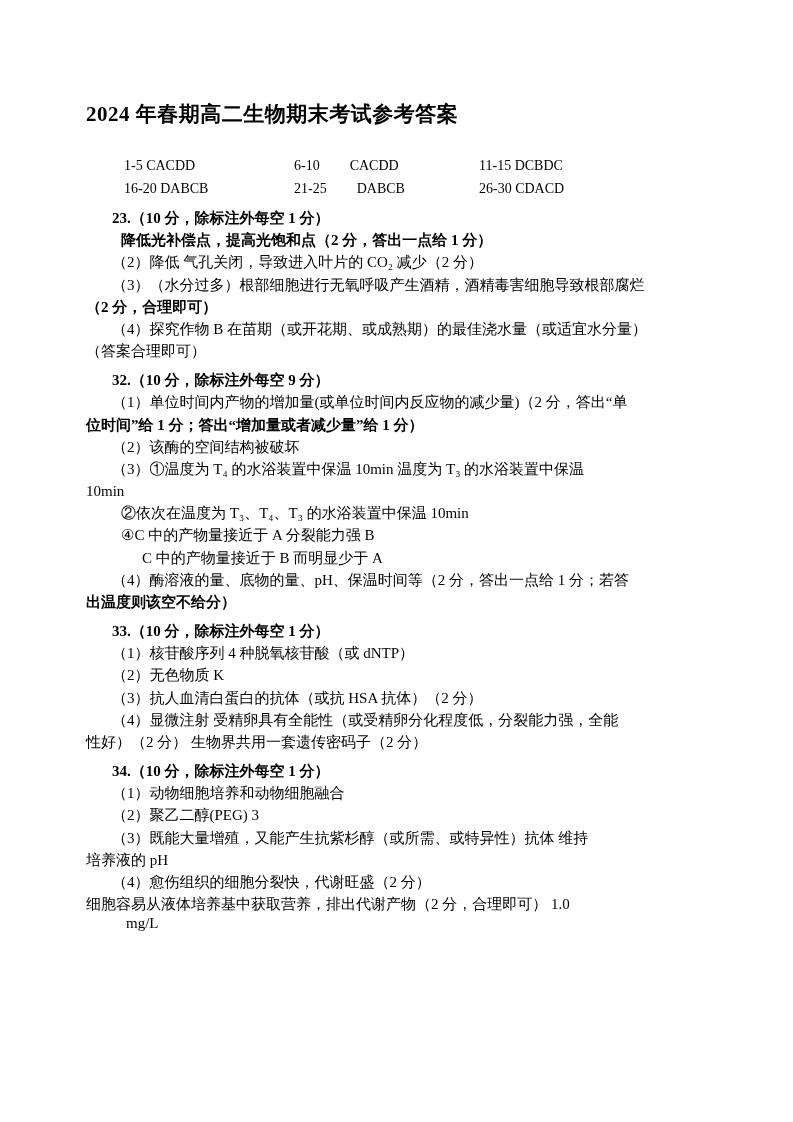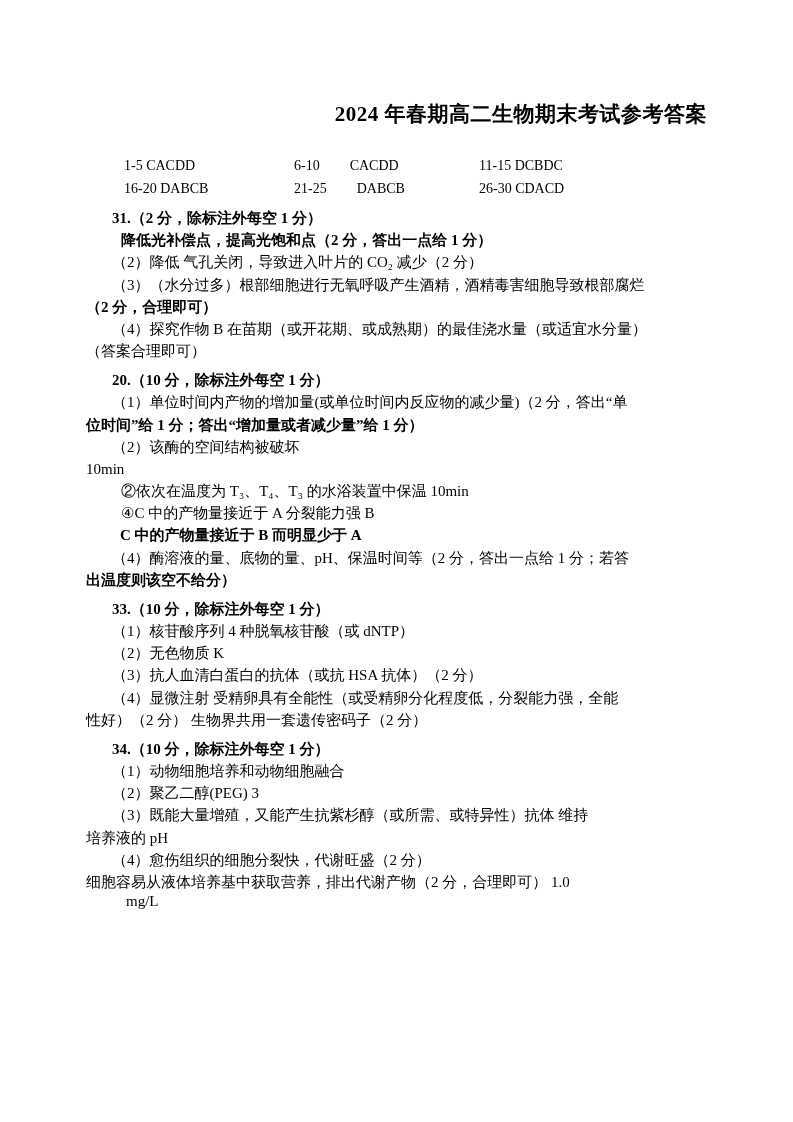--- a/index.html
+++ b/index.html
@@ -18,21 +18,21 @@
   .page {
     position: absolute;
     top: 0;
     left: 0;
     width: 793px;
     height: 1122px;
     box-sizing: border-box;
     padding: 60px 86px 0 86px;
   }
   .doc-title {
-    text-align: right;
+    text-align: left;
     font-size: 21px;
     font-weight: bold;
     margin-top: 40px;
     margin-bottom: 26px;
     letter-spacing: 0.5px;
   }
   .answer-grid {
     margin: 0 0 0 38px;
     font-size: 14px;
     line-height: 1.65;
@@ -60,22 +60,21 @@
     margin-left: 26px;
     text-indent: 0;
   }
   .line.flush {
     margin-left: 0;
   }
   .line.ind2 {
     margin-left: 35px;
   }
   .line.ind3 {
-    margin-left: 34px;
-    font-weight: bold;
+    margin-left: 56px;
   }
   .bold { font-weight: bold; }
   .gapM { display:inline-block; width: 30px; }
   .tail {
     margin-left: 40px;
     font-size: 15px;
   }
 </style>
 </head>
 <body>
@@ -90,32 +89,33 @@
       <span class="ac-2"><span class="range">6-10</span><span class="gapM"></span><span class="letters">CACDD</span></span>
       <span class="ac-3"><span class="range">11-15</span>&nbsp;<span class="letters">DCBDC</span></span>
     </div>
     <div class="answer-row">
       <span class="ac-1"><span class="range">16-20</span>&nbsp;<span class="letters">DABCB</span></span>
       <span class="ac-2"><span class="range">21-25</span><span class="gapM"></span><span class="letters">DABCB</span></span>
       <span class="ac-3"><span class="range">26-30</span>&nbsp;<span class="letters">CDACD</span></span>
     </div>
   </div>
 
-  <div class="q-head">31.（2 分，除标注外每空 1 分）</div>
+  <div class="q-head">23.（10 分，除标注外每空 1 分）</div>
   <div class="line ind2 bold">降低光补偿点，提高光饱和点（2 分，答出一点给 1 分）</div>
   <div class="line">（2）降低        气孔关闭，导致进入叶片的 CO₂ 减少（2 分）</div>
   <div class="line">（3）（水分过多）根部细胞进行无氧呼吸产生酒精，酒精毒害细胞导致根部腐烂</div>
   <div class="line flush bold">（2 分，合理即可）</div>
   <div class="line">（4）探究作物 B 在苗期（或开花期、或成熟期）的最佳浇水量（或适宜水分量）</div>
   <div class="line flush">（答案合理即可）</div>
 
-  <div class="q-head">20.（10 分，除标注外每空 1 分）</div>
+  <div class="q-head">32.（10 分，除标注外每空 9 分）</div>
   <div class="line">（1）单位时间内产物的增加量(或单位时间内反应物的减少量)（2 分，答出“单</div>
   <div class="line flush bold">位时间”给 1 分；答出“增加量或者减少量”给 1 分）</div>
   <div class="line">（2）该酶的空间结构被破坏</div>
+  <div class="line">（3）①温度为 T₄ 的水浴装置中保温 10min        温度为 T₃ 的水浴装置中保温</div>
   <div class="line flush">10min</div>
   <div class="line ind2">②依次在温度为 T₃、T₄、T₃ 的水浴装置中保温 10min</div>
   <div class="line ind2">④C 中的产物量接近于 A 分裂能力强 B</div>
   <div class="line ind3">C 中的产物量接近于 B 而明显少于 A</div>
   <div class="line">（4）酶溶液的量、底物的量、pH、保温时间等（2 分，答出一点给 1 分；若答</div>
   <div class="line flush bold">出温度则该空不给分）</div>
 
   <div class="q-head">33.（10 分，除标注外每空 1 分）</div>
   <div class="line">（1）核苷酸序列        4 种脱氧核苷酸（或 dNTP）</div>
   <div class="line">（2）无色物质 K</div>

